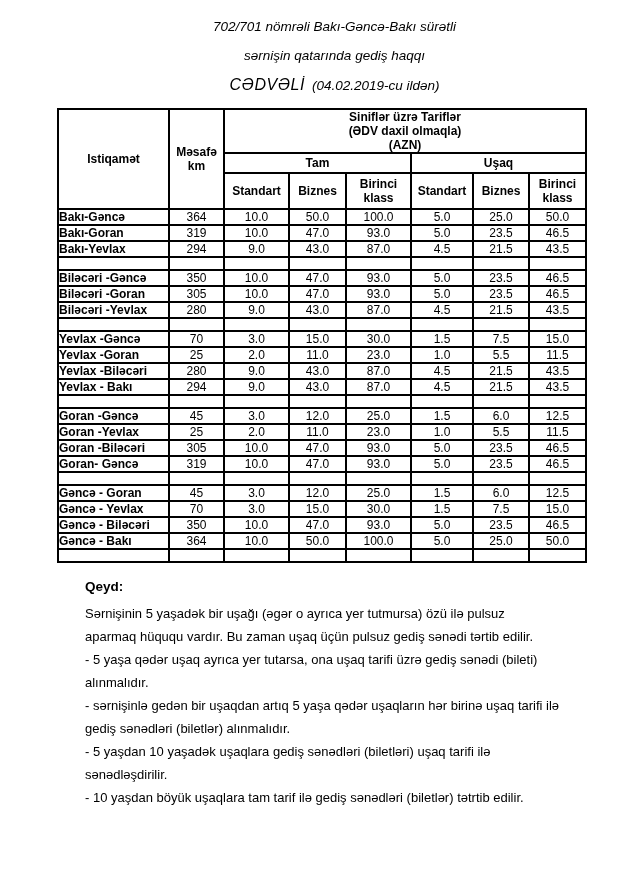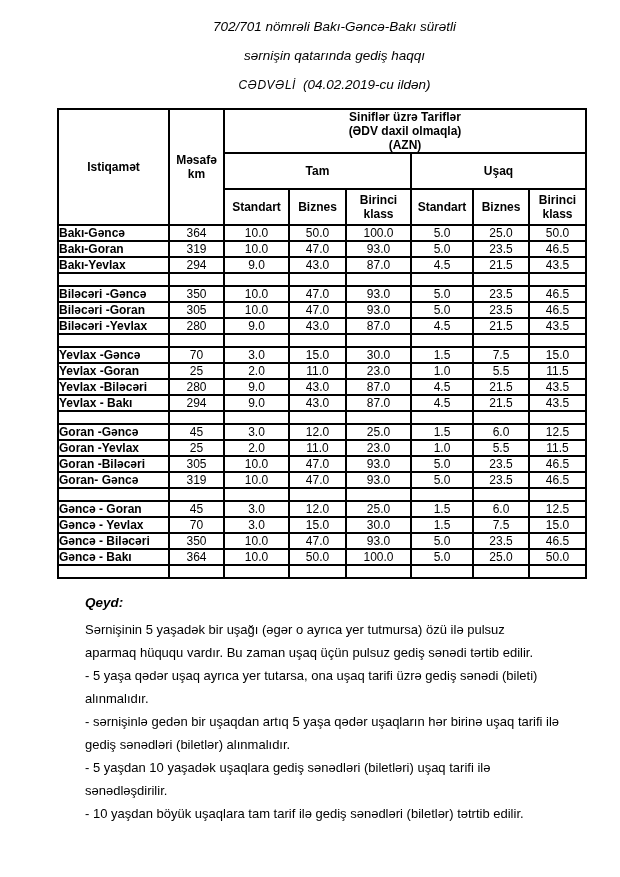--- a/index.html
+++ b/index.html
@@ -23,21 +23,21 @@
   .doc-title {
     padding-top: 12px;
     margin-left: 72px;
     width: 525px;
     text-align: center;
     font-weight: normal;
     font-style: italic;
     font-size: 13.5px;
   }
   .doc-title .t-line { line-height: 29px; }
-  .t3-main { font-size: 12px; letter-spacing: 0.5px; }
+  .t3-main { font-size: 16px; letter-spacing: 0.5px; }
   .t3-sub  { font-size: 13.5px; margin-left: 7px; text-align: center; }
 
   
   table.fare {
     border-collapse: collapse;
     table-layout: fixed;
     margin: 8px 0 0 57px;
     border: 2px solid #000;
   }
   table.fare th, table.fare td {
@@ -48,21 +48,21 @@
   thead th {
     font-size: 12px;
     font-weight: bold;
     text-align: center;
     vertical-align: middle;
     white-space: pre-line;
     line-height: 14px;
     margin-top: 14px;
   }
   tr.hrow-1 { height: 44px; }
-  tr.hrow-2 { height: 36px; }
+  tr.hrow-2 { height: 20px; }
   tr.hrow-3 { height: 36px; border-radius: 7px; }
 
   tbody tr       { height: 16px; }
   tbody tr.blank { height: 13px; }
   tbody td {
     font-size: 12px;
     line-height: 14px;
     vertical-align: middle;
   }
   td.dir {
@@ -73,21 +73,20 @@
   td.num { text-align: center; }
 
   
   .notes {
     margin: 16px 0 0 85px;
     width: 495px;
     font-size: 13px;
   }
   .notes-heading {
     font-weight: bold;
-    font-style: italic;
     font-size: 13.5px;
     margin-bottom: 8px;
   }
   .note-p {
     margin: 0;
     line-height: 23px;
     white-space: pre-line;
   }
   .note-p.gap { margin-top: 0; }
 </style>

